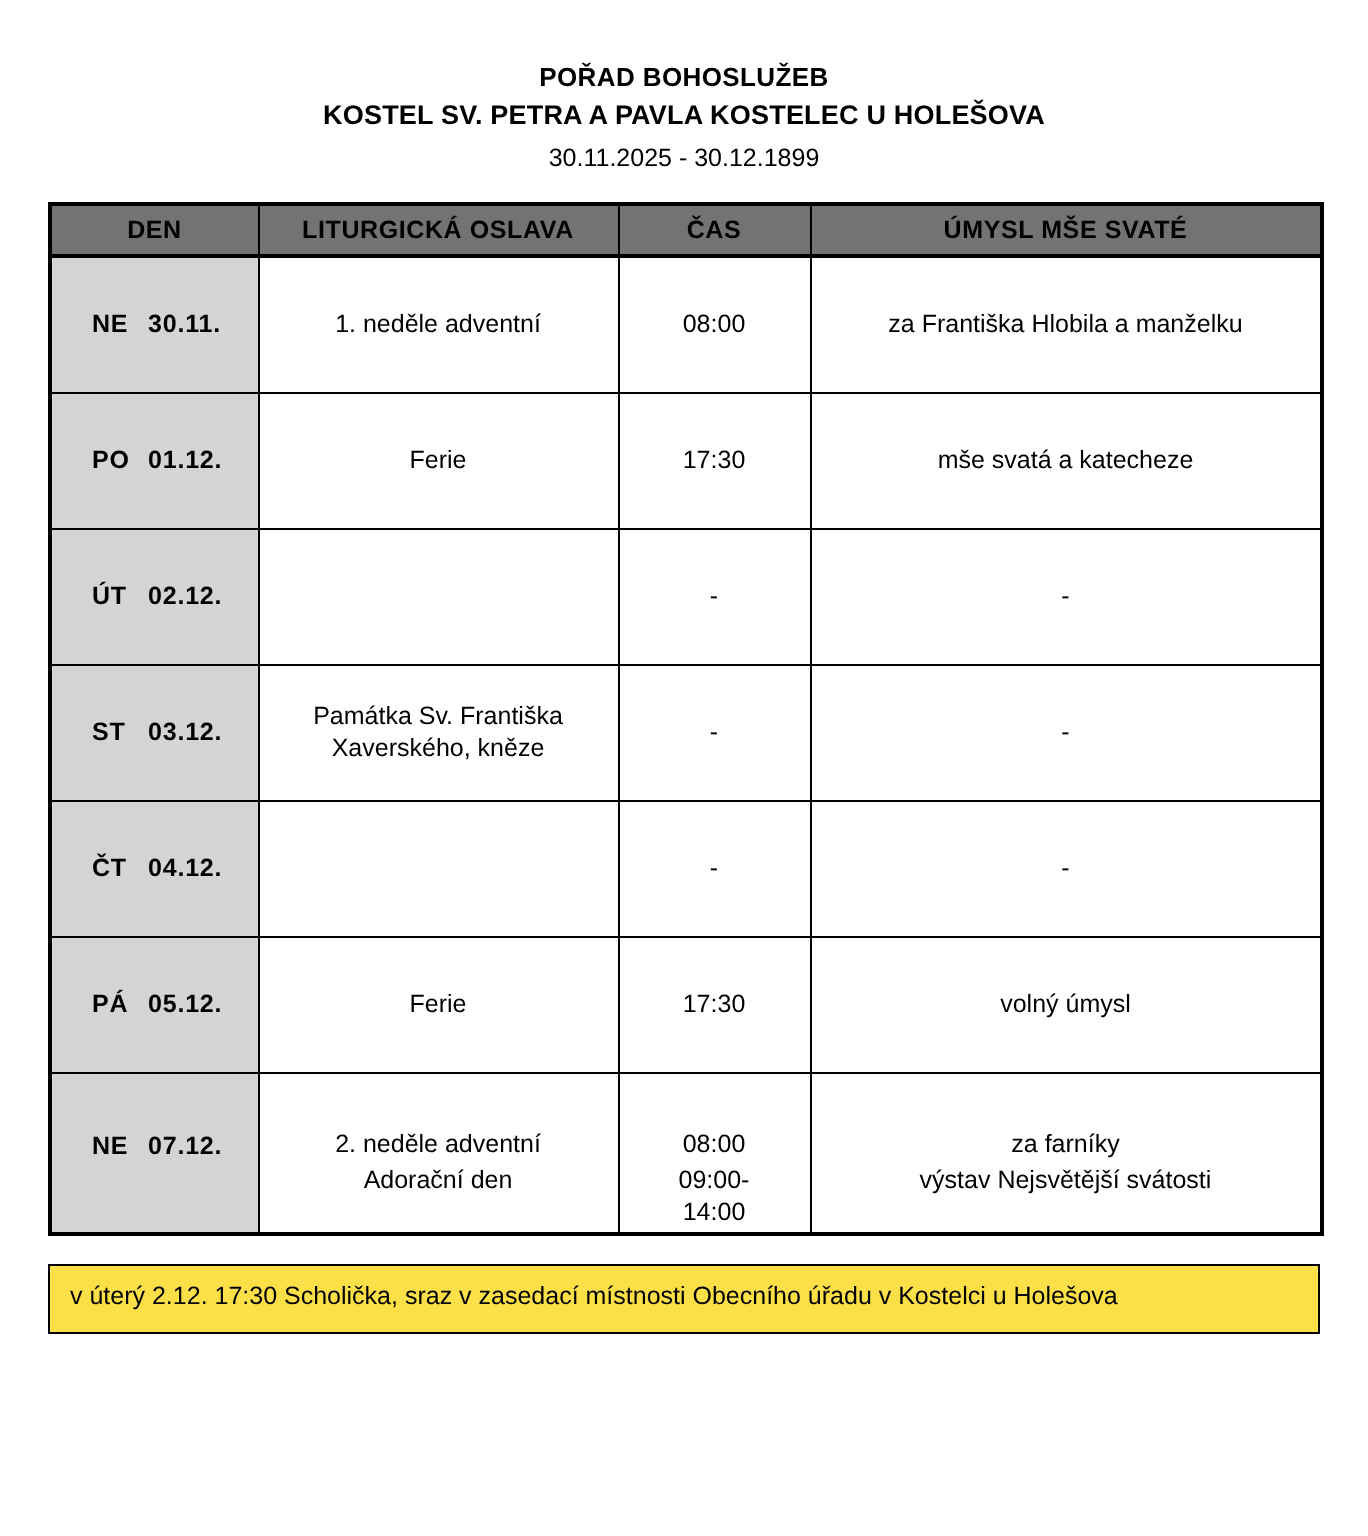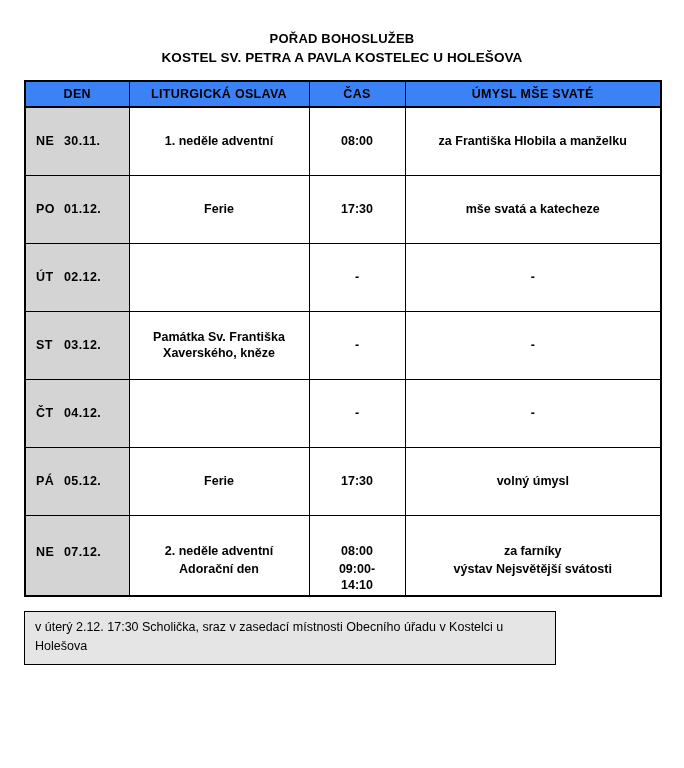--- a/index.html
+++ b/index.html
@@ -52,84 +52,84 @@
     table-layout: fixed;
     border: 2px solid #000;
   }
   table.schedule th,
   table.schedule td {
     border: 1px solid #000;
     font-size: 12.5px;
     vertical-align: middle;
   }
   table.schedule thead th {
-    background: #3b82f6;
+    background: #737373;
     font-weight: bold;
     font-size: 12.5px;
     height: 22px;
     text-align: center;
     letter-spacing: 0.3px;
     border-bottom: 2px solid #000;
   }
   col.c-day { width: 104px; }
   col.c-cel { width: 180px; }
   col.c-time { width: 96px; }
   col.c-int { width: 256px; }
 
   td.day {
     background: #d4d4d4;
     font-weight: bold;
     font-size: 12.5px;
-    padding-left: 10px;
+    padding-left: 20px;
     letter-spacing: 0.4px;
     white-space: nowrap;
   }
   td.day .dow { display: inline-block; min-width: 20px; }
   td.day .date { display: inline-block; padding-left: 8px; }
 
   td.cel, td.time, td.int {
     text-align: center;
     padding: 2px 16px;
     line-height: 16px;
-    font-weight: bold;
   }
   tr.row { height: 68px; }
   tr.row-last-a td { border-bottom: none; }
   tr.row-last-b td { border-top: none; }
 
   tr.row-last-a { height: 46px; margin-left: 41px; }
   tr.row-last-b { height: 26px; margin-left: 28px; }
   tr.row-last-a td.cel,
   tr.row-last-a td.time,
   tr.row-last-a td.int { vertical-align: bottom; padding-bottom: 2px; }
   tr.row-last-b td.cel,
   tr.row-last-b td.time,
   tr.row-last-b td.int { vertical-align: top; padding-top: 0px; }
   tr.row-last-a td.day { vertical-align: bottom; padding-bottom: 2px; }
   tr.row-last-b td.day { border-top: none; }
 
   .note {
     margin: 14px 24px 0 24px;
-    width: 532px;
+    width: 636px;
     box-sizing: border-box;
-    background: #e5e5e5;
+    background: #fde047;
     border: 1px solid #000;
     font-size: 12.5px;
     line-height: 19px;
     padding: 6px 10px 8px 10px;
   }
 </style>
 </head>
 <body>
 
 <div class="page">
 
   <div class="header">
     <div class="line1">POŘAD BOHOSLUŽEB</div>
     <div class="line2">KOSTEL SV. PETRA A PAVLA KOSTELEC U HOLEŠOVA</div>
+    <div class="line3">30.11.2025 - 30.12.1899</div>
   </div>
 
   <div class="table-wrap">
     <table class="schedule">
       <colgroup>
         <col class="c-day">
         <col class="c-cel">
         <col class="c-time">
         <col class="c-int">
       </colgroup>
@@ -205,21 +205,21 @@
           <td class="cel">2. neděle adventní</td>
           <td class="time">08:00</td>
           <td class="int">za farníky</td>
         </tr>
 
         <tr class="row-last-b">
           <td class="day">
             <span class="dow"></span><span class="date"></span>
           </td>
           <td class="cel">Adorační den</td>
-          <td class="time">09:00-14:10</td>
+          <td class="time">09:00-14:00</td>
           <td class="int">výstav Nejsvětější svátosti</td>
         </tr>
 
       </tbody>
     </table>
   </div>
 
   <div class="note">v úterý 2.12. 17:30 Scholička, sraz v zasedací místnosti Obecního úřadu v Kostelci u Holešova</div>
 
 </div>

